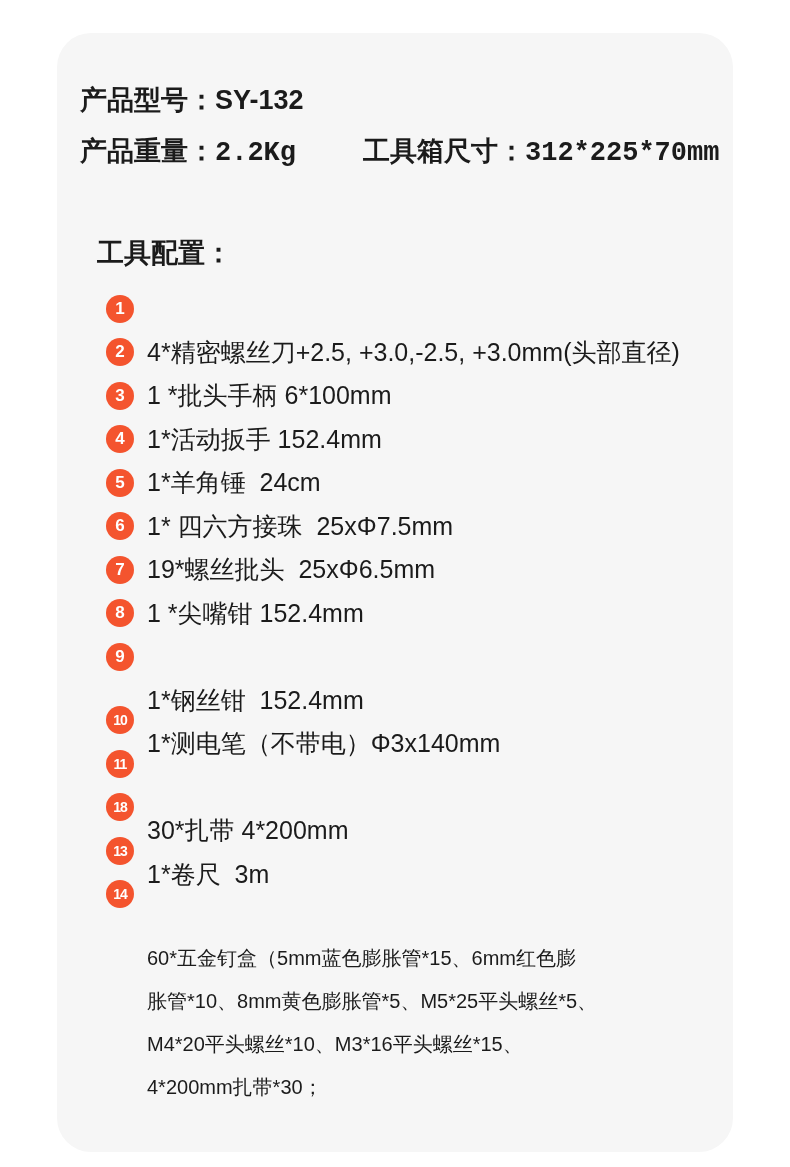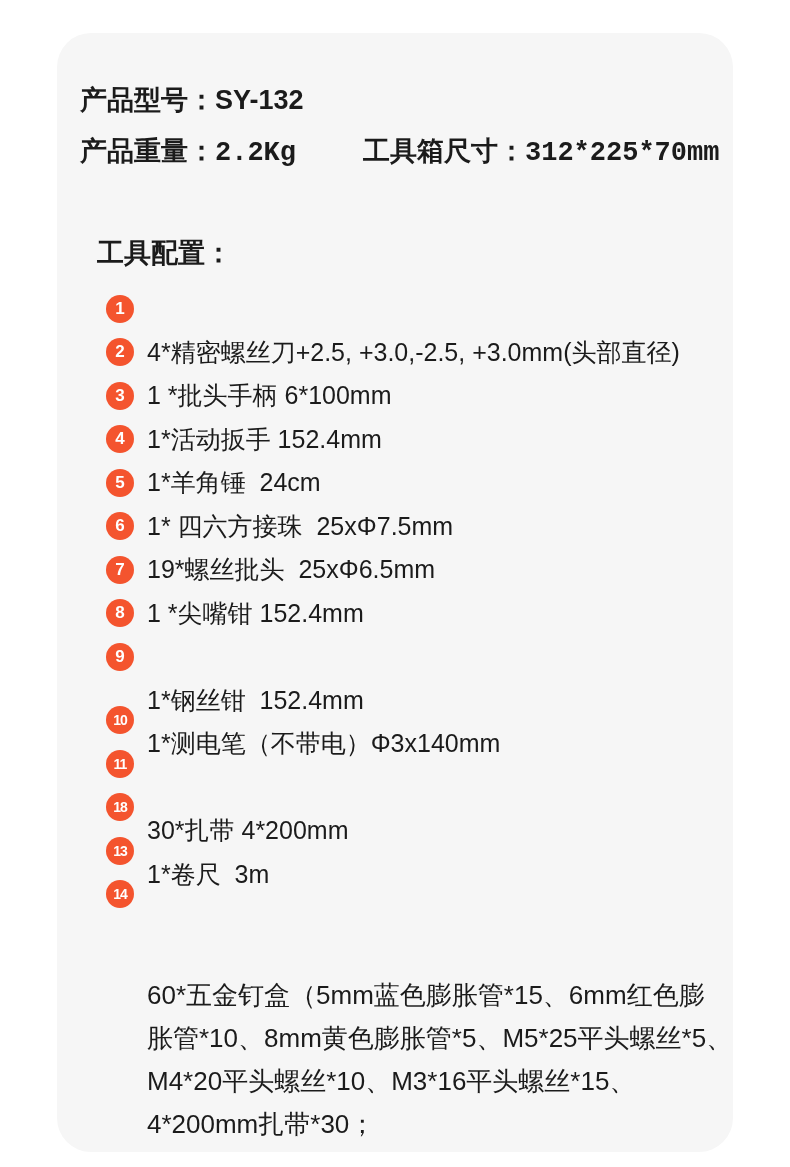--- a/index.html
+++ b/index.html
@@ -56,23 +56,23 @@
     letter-spacing: 0;
   }
   .tool-list li:nth-child(n+10) .badge { font-size: 14px; letter-spacing: -1px; margin-top: 40px; }
   .item-text {
     font-size: 25px; font-weight: 500; line-height: 43.5px;
     white-space: pre; color: #1b1b1b;
   }
 
   
   .note {
-    position: absolute; left: 90px; top: 941px;
+    position: absolute; left: 90px; top: 904px;
     width: 600px;
-    font-size: 26px; font-weight: 500; line-height: 43px;
+    font-size: 20px; font-weight: 500; line-height: 43px;
     white-space: pre-line; color: #1b1b1b;
   }
 </style>
 </head>
 <body>
 
 <div class="page">
   <div class="card">
 
     <div class="spec-row spec-row1">

